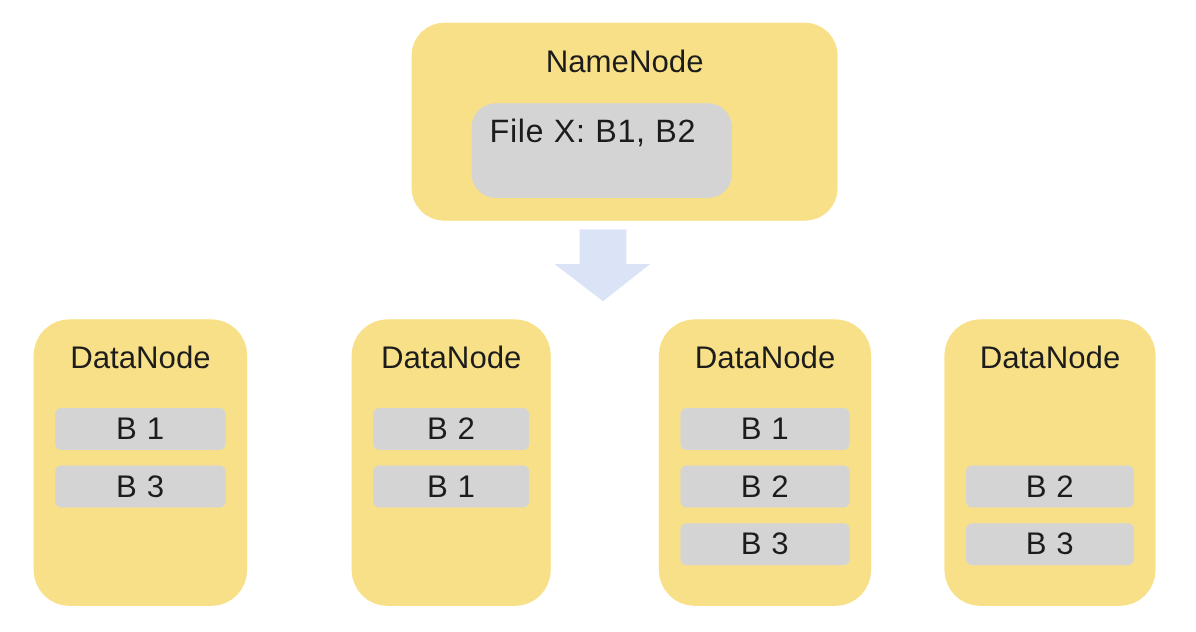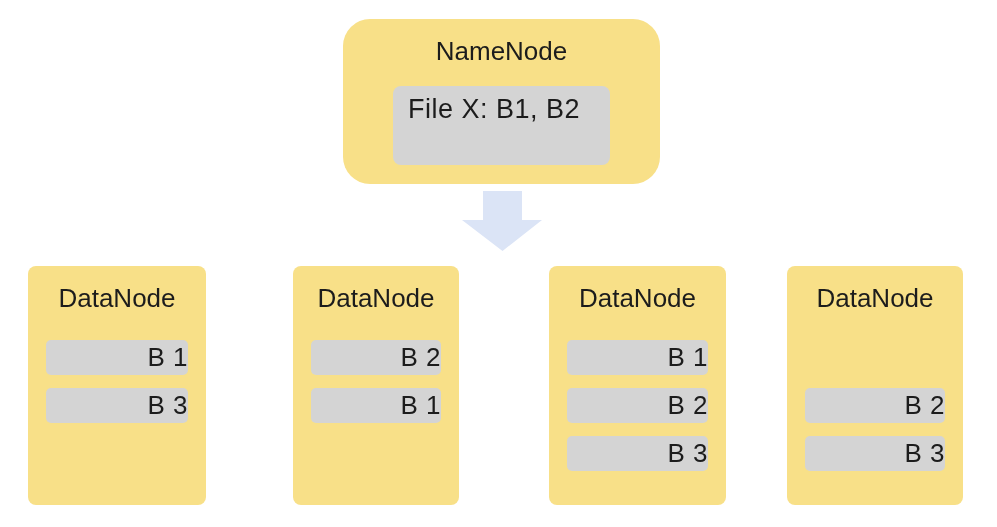--- a/index.html
+++ b/index.html
@@ -29,60 +29,60 @@
   }
   .node-title {
     text-align: center;
     font-size: 26px;
     line-height: 30px;
     padding-top: 17px;
     white-space: nowrap;
   }
 
   
-  .namenode { left: 343px; top: 19px; width: 317px; height: 165px; }
+  .namenode { left: 343px; top: 19px; width: 355px; height: 165px; }
   .mapping-panel {
     position: absolute;
     left: 50px; top: 67px;
     width: 217px; height: 79px;
     background: var(--block-fill);
-    border-radius: 8px;
+    border-radius: 20px;
     padding: 8px 0 0 15px;
     font-size: 27px;
     line-height: 31px;
     letter-spacing: 0.5px;
     white-space: nowrap;
   }
 
   
   .arrow-down {
     position: absolute;
     left: 462px; top: 191px;
     width: 81px; height: 61px;
   }
   .arrow-down polygon { fill: var(--arrow-fill); }
 
   
-  .datanode { top: 266px; height: 239px; border-radius: 8px; }
+  .datanode { top: 266px; height: 239px; border-radius: 30px; }
   .dn-1 { left: 28px;  width: 178px; }
   .dn-2 { left: 293px; width: 166px; }
   .dn-3 { left: 549px; width: 177px; }
   .dn-4 { left: 787px; width: 176px; }
 
   .blocks {
     display: flex;
     flex-direction: column;
     gap: 13px;
     margin: 27px 18px 0 18px;
   }
   .chip {
     height: 35px;
     background: var(--block-fill);
     border-radius: 5px;
-    text-align: right;
+    text-align: center;
     font-size: 26px;
     line-height: 35px;
     letter-spacing: 0.5px;
   }
   .chip-spacer { height: 35px; background: transparent; }
 </style>
 </head>
 <body>
 
 <div class="canvas">

